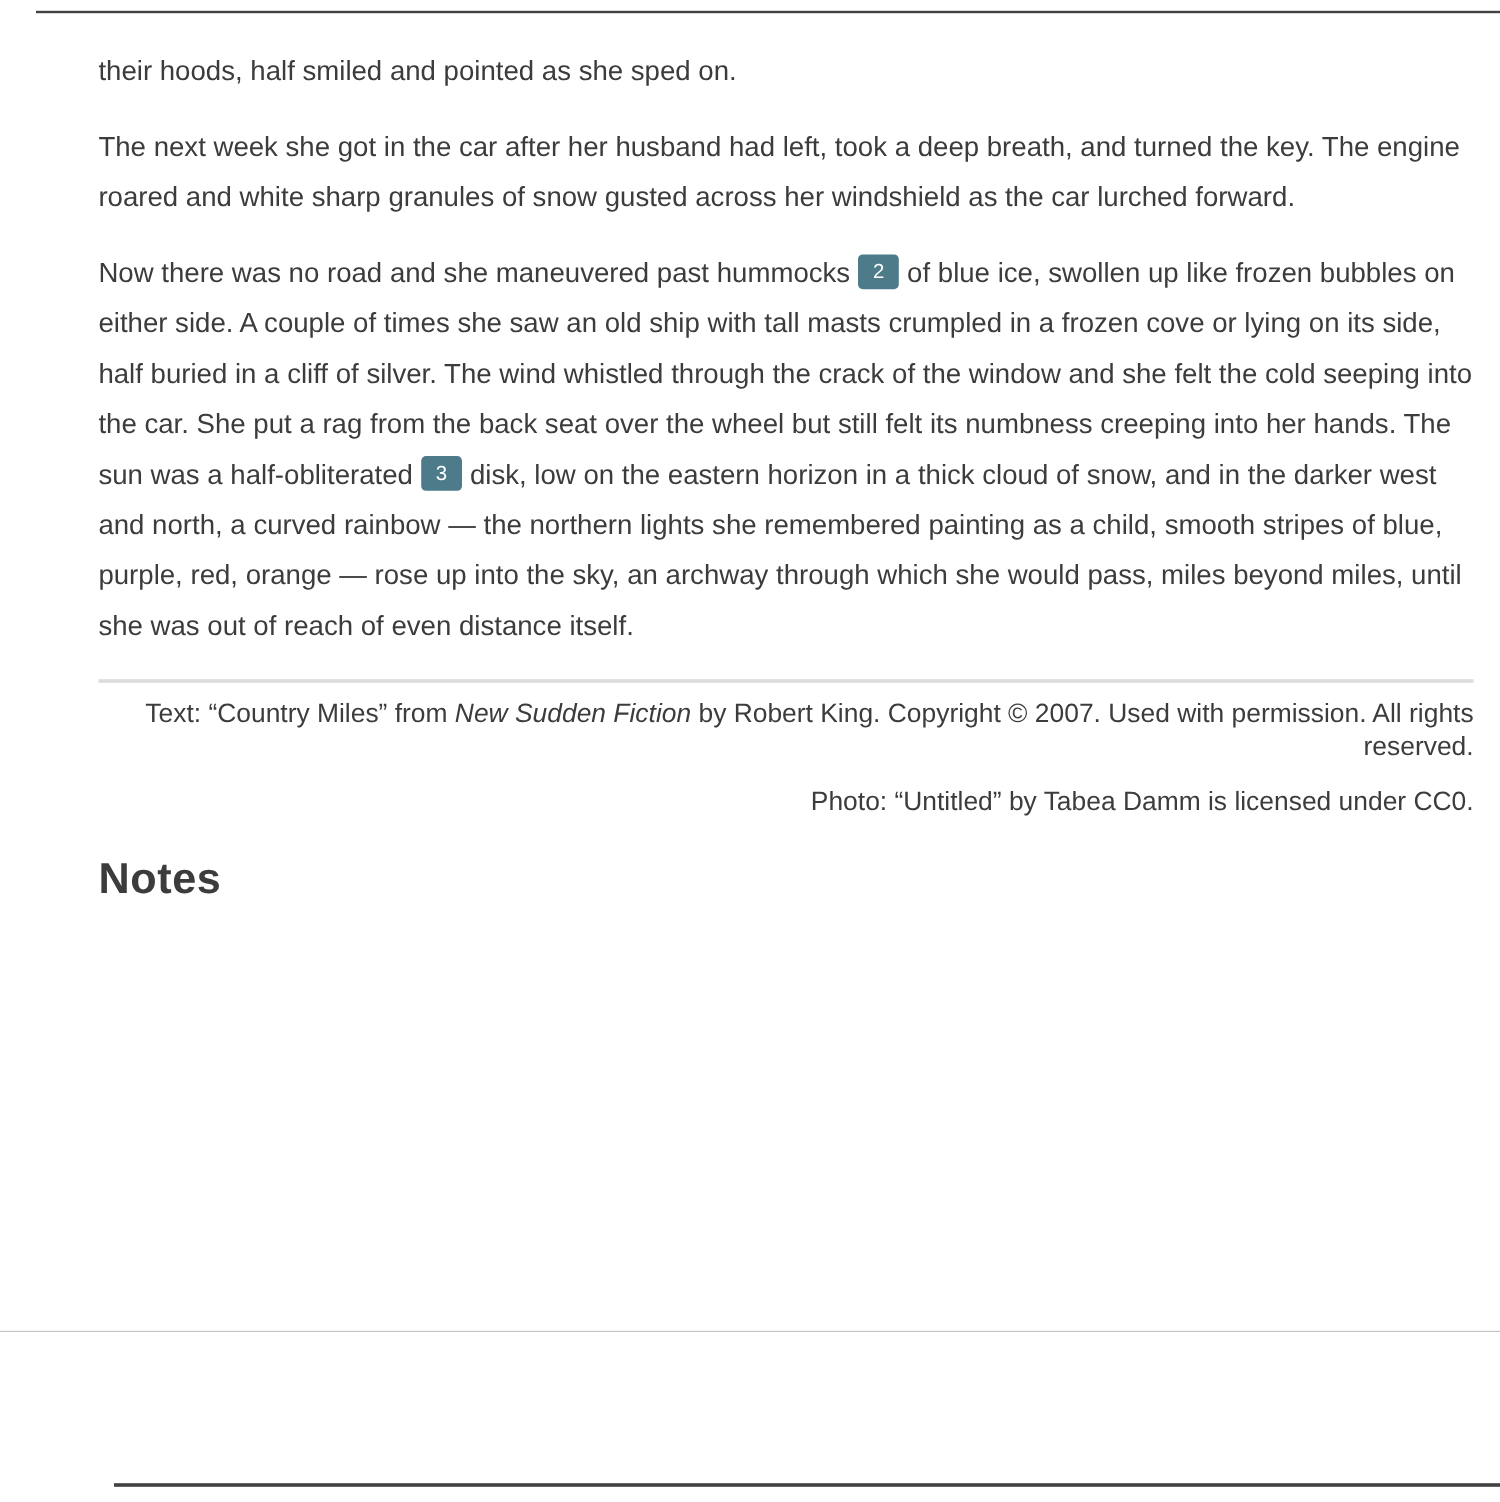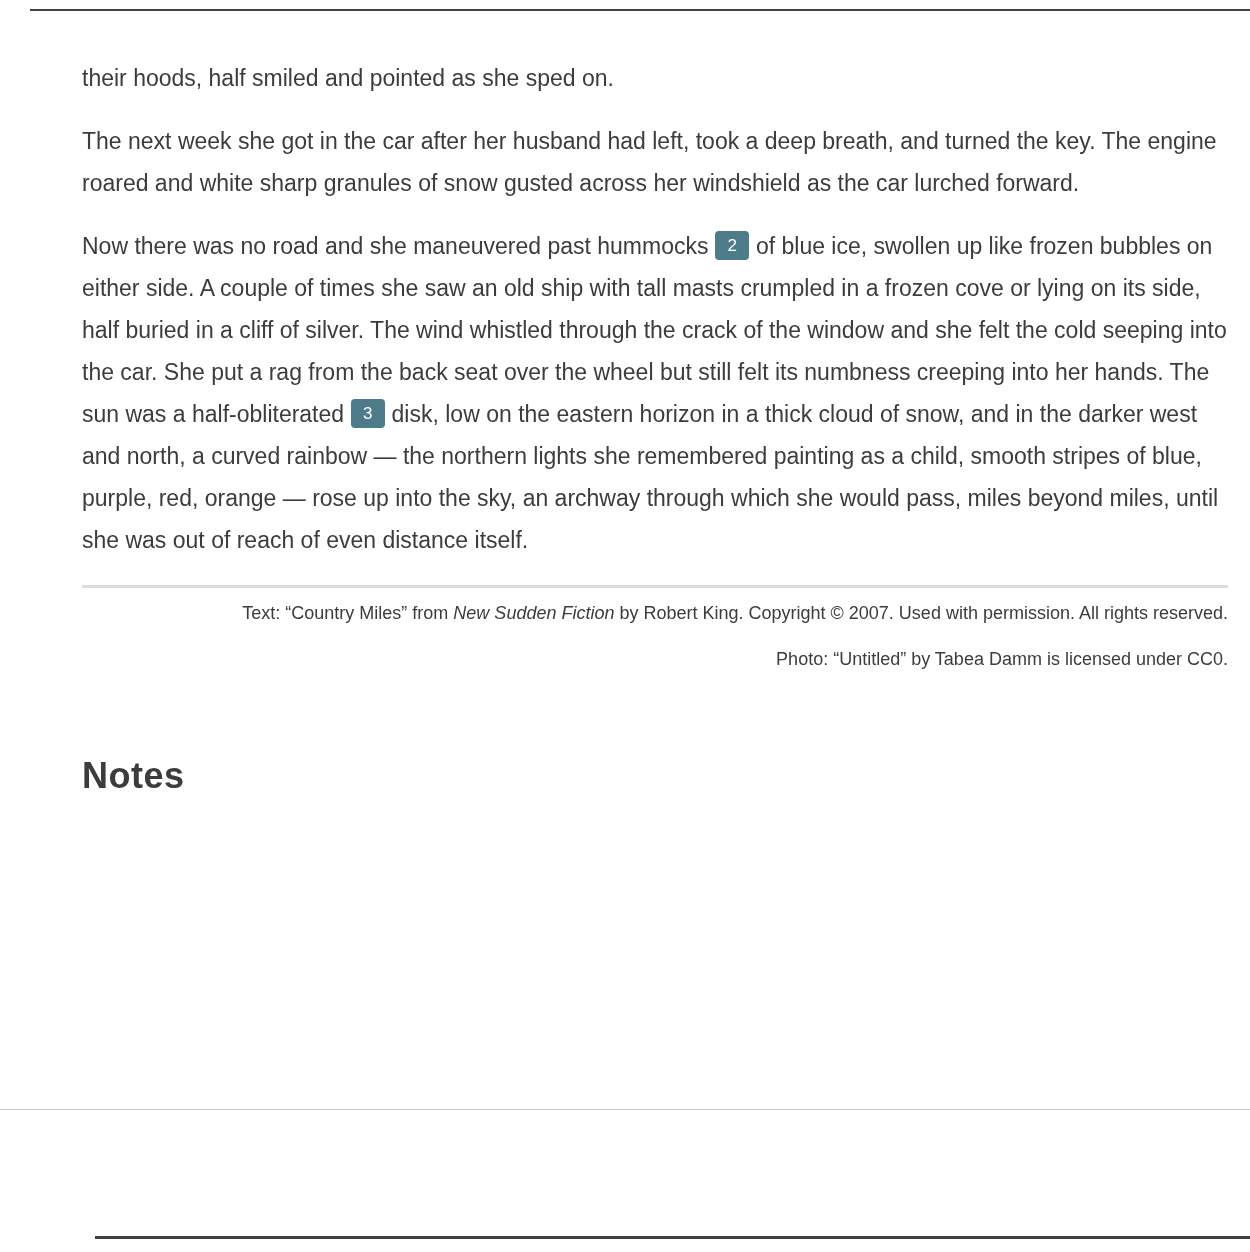--- a/index.html
+++ b/index.html
@@ -18,21 +18,21 @@
   }
   .top-line {
     position: absolute;
     top: 9px;
     left: 30px;
     right: 0;
     height: 2px;
     background: #424242;
   }
   .content {
-    padding: 57px 22px 0 82px;
+    padding: 38px 22px 0 82px;
     font-size: 23px;
     line-height: 42px;
   }
   .para {
     margin: 0 0 21px 0;
   }
   .footnote-badge {
     display: inline-block;
     background: #4d7b8a;
     color: #ffffff;
@@ -49,29 +49,29 @@
     cursor: pointer;
   }
   .attribution-divider {
     border: none;
     height: 3px;
     background: #dcdcdc;
     margin: 24px 0 12px 0;
   }
   .attribution {
     text-align: right;
-    font-size: 18px;
+    font-size: 22px;
     line-height: 27px;
   }
   .attribution + .attribution {
     margin-top: 19px;
     text-align: right;
   }
   .notes-title {
-    margin: 84px 0 46px 0;
+    margin: 32px 0 46px 0;
     font-size: 36px;
     line-height: 38px;
     font-weight: 700;
     color: #3c3c3c;
     letter-spacing: 0.5px;
   }
   .notes-list {
     padding-left: 60px;
     font-size: 23px;
     line-height: 30px;

